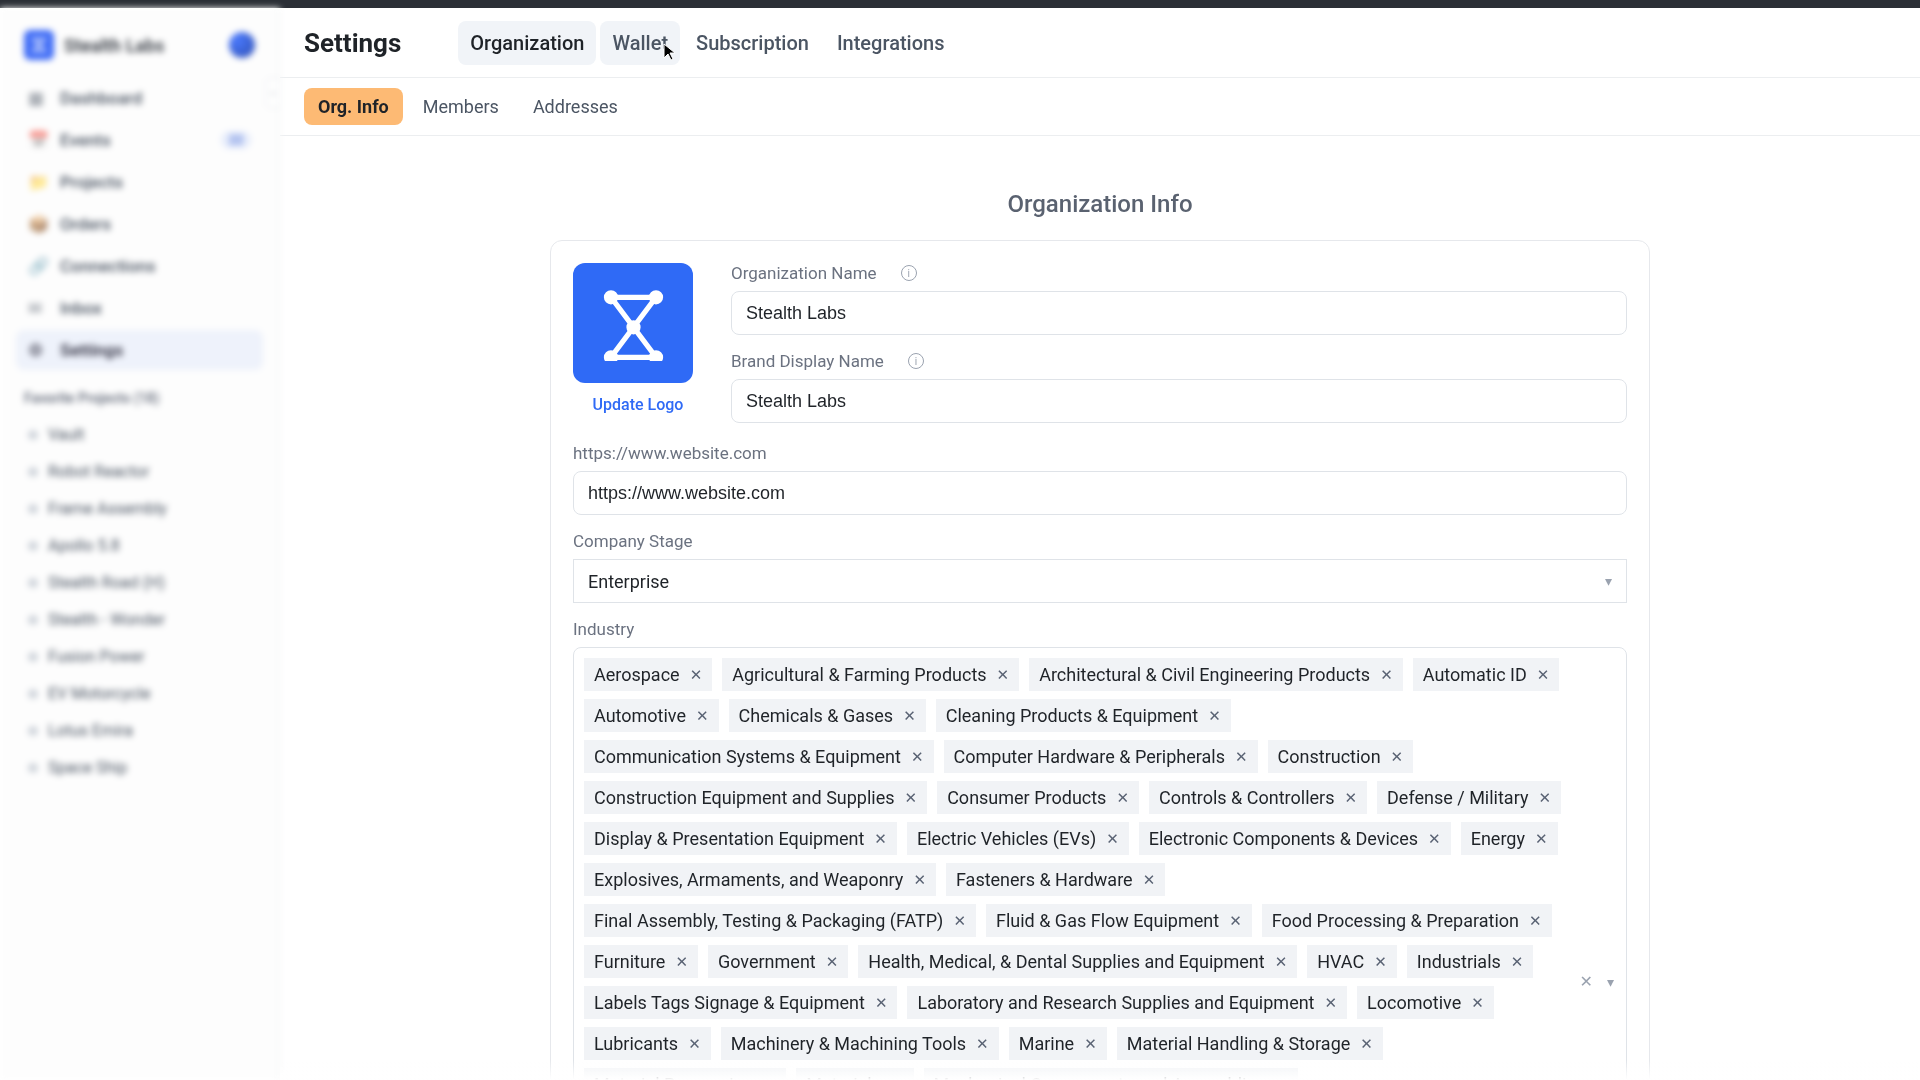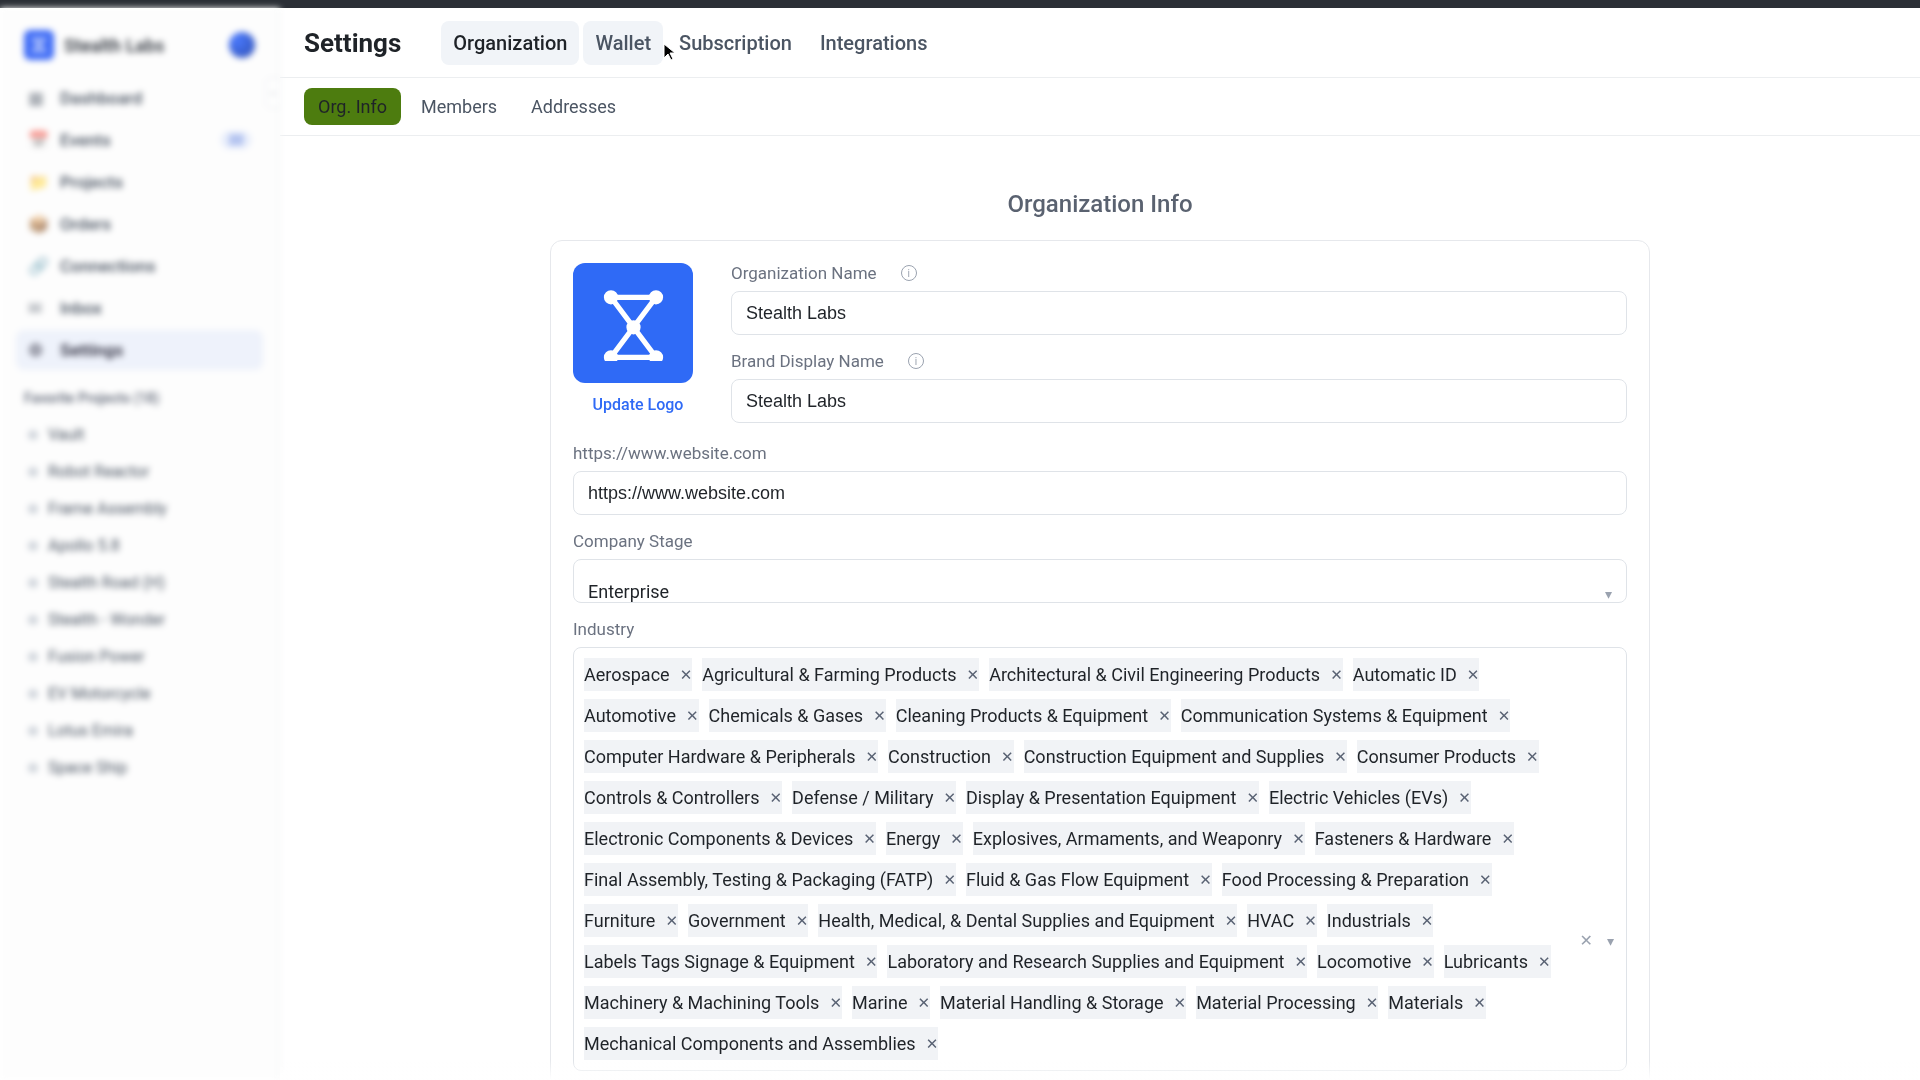--- a/index.html
+++ b/index.html
@@ -15,48 +15,48 @@
   .nav-item { display: flex; align-items: center; gap: 12px; padding: 10px 12px; border-radius: 8px; color: #4b5563; font-size: 17px; font-weight: 500; margin-bottom: 2px; }
   .nav-item.active { background: #eef2fb; color: #334; font-weight: 600; }
   .nav-icon { width: 20px; height: 20px; opacity: .7; }
   .nav-badge { margin-left: auto; background: #e6ecfb; color: #5477d9; font-size: 12px; padding: 2px 8px; border-radius: 10px; font-weight:600; }
   .fav-header { color: #6b7280; font-size: 14px; font-weight: 600; padding: 18px 8px 10px; }
   .fav-item { display: flex; align-items: center; gap: 10px; padding: 9px 12px; color: #4b5563; font-size: 16px; }
   .fav-dot { width: 10px; height: 10px; border-radius: 50%; background: #cfd4db; }
   .collapse-handle { position:absolute; right:-1px; top:70px; width:14px; height:30px; background:#fff; border:1px solid #e5e7eb; border-radius:4px 0 0 4px; display:flex; align-items:center; justify-content:center; color:#9aa2af; font-size:12px; filter: blur(0); }
   .main { flex: 1; display: flex; flex-direction: column; overflow: hidden; }
   .header { display: flex; align-items: center; gap: 20px; padding: 0 24px; height: 70px; border-bottom: 1px solid #eceef0; }
-  .page-title { font-size: 26px; font-weight: 700; color: #1f2328; margin-right: 20px; }
+  .page-title { font-size: 26px; font-weight: 700; color: #1f2328; margin-right: 37px; }
   .tabs { display: flex; gap: 4px; }
   .tab { font-size: 20px; color: #4b5563; padding: 10px 12px; border-radius: 8px; cursor: pointer; font-weight: 500; }
   .tab.active { background: #f1f4f8; color: #1f2328; }
   .tab.hover { background: #f1f4f8; }
   .cursor { position: absolute; left: 661px; top: 42px; width: 20px; height: 20px; pointer-events: none; }
   .subtabs { display: flex; gap: 6px; padding: 10px 24px; border-bottom: 1px solid #eceef0; }
   .subtab { font-size: 18px; color: #4b5563; padding: 8px 14px; border-radius: 8px; cursor: pointer; font-weight: 400; }
-  .subtab.active { background: #4d7c0f; color: #1f2328; font-weight: 400; }
+  .subtab.active { background: #fdba74; color: #1f2328; font-weight: 700; }
   .content { flex: 1; overflow: auto; padding: 30px 24px 0 24px; display: flex; justify-content: center; }
   .panel-wrap { width: 1100px; margin-top: 24px; }
   .panel-title { text-align: center; font-size: 24px; color: #5a6270; margin-bottom: 22px; font-weight: 500; }
   .panel { border: 1px solid #e6e8ec; border-radius: 12px; padding: 22px; }
   .row1 { display: flex; gap: 28px; }
   .logo-col { width: 130px; flex-shrink: 0; text-align: center; }
   .org-logo { width: 120px; height: 120px; border-radius: 12px; background: #2f6af6; display:flex; align-items:center; justify-content:center; margin-bottom: 12px; }
   .org-logo svg { width: 75px; height: 75px; }
   .logo-link { color: #2f6af6; font-size: 16px; font-weight: 500; cursor: pointer; }
   .fields-col { flex: 1; }
   .field { margin-bottom: 16px; }
   .field-label { font-size: 17px; color: #6b7280; margin-bottom: 8px; display: flex; align-items: center; gap: 24px; }
   .info-icon { width: 16px; height: 16px; border: 1.5px solid #9aa2af; border-radius: 50%; display:inline-flex; align-items:center; justify-content:center; font-size:10px; color:#9aa2af; cursor: help; }
   .text-input { width: 100%; height: 44px; border: 1px solid #dfe3e8; border-radius: 8px; padding: 17px 14px; font-size: 18px; color: #1f2328; background:#fff; }
   .text-input::placeholder { color: #9aa2af; }
-  .select-input { width: 100%; height: 44px; border: 1px solid #dfe3e8; border-radius: 8px; padding: 0 14px; font-size: 18px; color: #1f2328; display:flex; align-items:flex-end; justify-content:space-between; background:#fff; cursor:pointer; }
+  .select-input { width: 100%; height: 44px; border: 1px solid #dfe3e8; border-radius: 0; padding: 0 14px; font-size: 18px; color: #1f2328; display:flex; align-items:center; justify-content:space-between; background:#fff; cursor:pointer; }
   .chev { color:#9aa2af; font-size:14px; }
   .multi { position: relative; width: 100%; border: 1px solid #dfe3e8; border-radius: 8px; padding: 10px 60px 10px 10px; display: flex; flex-wrap: wrap; gap: 8px 10px; }
-  .pill { background: #f1f3f6; border-radius: 0; padding: 6px 0; display: flex; align-items: center; gap: 10px; font-size: 18px; color: #1f2328; }
+  .pill { background: #f1f3f6; border-radius: 0; padding: 6px 10px; display: flex; align-items: center; gap: 10px; font-size: 18px; color: #1f2328; }
   .pill .x { color: #596273; font-size: 15px; cursor: pointer; font-weight: 400; }
   .multi-controls { position: absolute; right: 12px; bottom: 120px; display: flex; align-items: center; gap: 14px; color: #9aa2af; }
   .multi-controls .x-all { font-size: 16px; cursor:pointer; }
   .multi-controls .dd { font-size: 14px; cursor:pointer; }
   .fade-bottom { position:absolute; bottom:0; left:280px; right:0; height:20px; background: linear-gradient(to bottom, rgba(255,255,255,0), #fff); pointer-events:none; }
 </style>
 </head>
 <body>
 
 <div class="topbar"></div>

